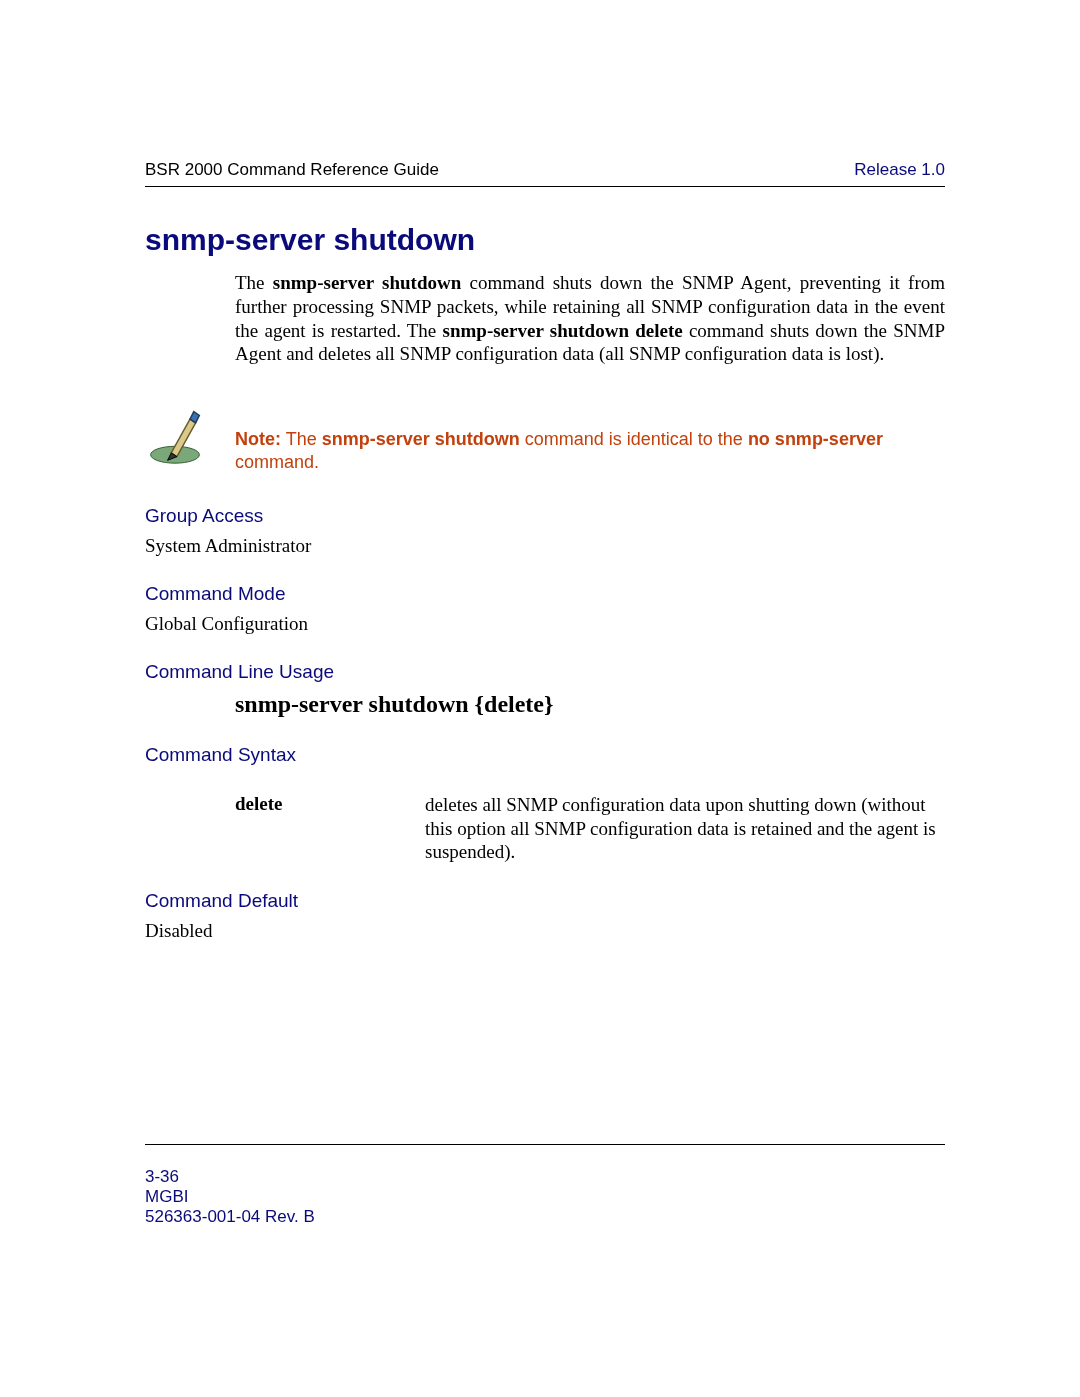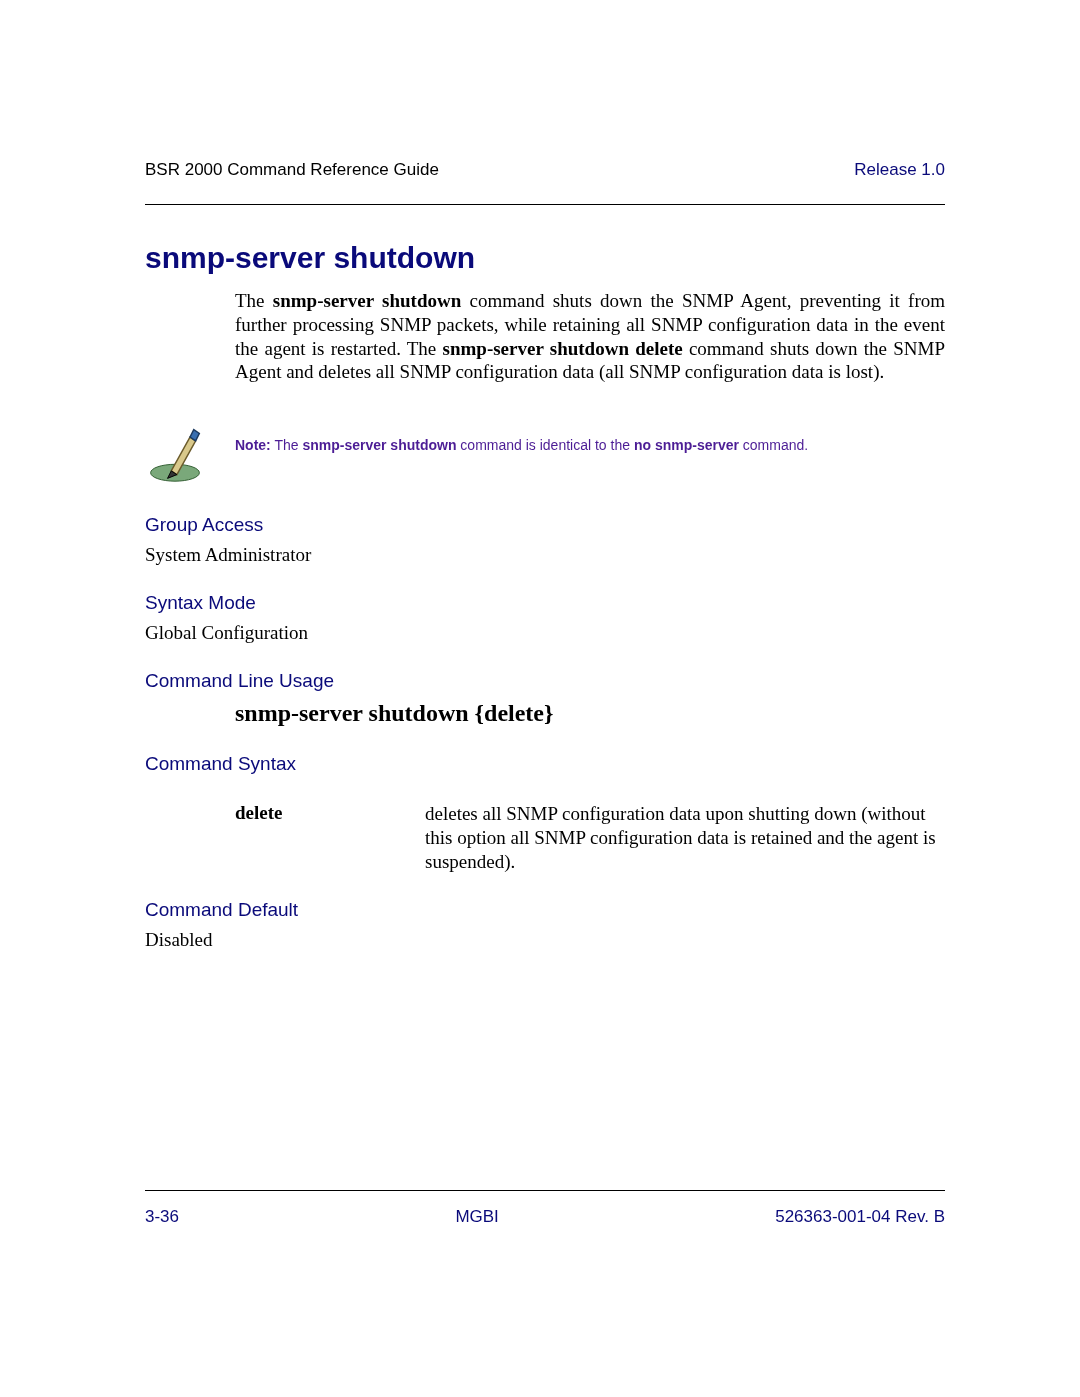--- a/index.html
+++ b/index.html
@@ -15,21 +15,21 @@
     position: relative;
     box-sizing: border-box;
     padding: 160px 135px 0 145px;
   }
   .header-row {
     display: flex;
     justify-content: space-between;
     font-family: Arial, Helvetica, sans-serif;
     font-size: 17px;
     color: #000;
-    padding-bottom: 24px;
+    padding-bottom: 6px;
     border-bottom: 1px solid #000;
   }
   .header-row .right {
     color: #0a0a7a;
   }
   .title {
     font-family: Arial, Helvetica, sans-serif;
     font-size: 30px;
     font-weight: bold;
     color: #0a0a7a;
@@ -54,24 +54,24 @@
     margin-bottom: 30px;
   }
   .note-icon {
     width: 60px;
     height: 60px;
     flex: 0 0 auto;
     margin-right: 30px;
   }
   .note-text {
     font-family: Arial, Helvetica, sans-serif;
-    font-size: 14px;
-    color: #4c1d95;
+    font-size: 18px;
+    color: #c2410c;
     line-height: 1.3;
-    margin-top: 12px;
+    margin-top: 22px;
   }
   .note-text .b { font-weight: bold; }
   .section-label {
     font-family: Arial, Helvetica, sans-serif;
     font-size: 19px;
     color: #0a0a7a;
     margin-top: 26px;
     margin-bottom: 8px;
   }
   .section-value {
@@ -96,26 +96,27 @@
   .syntax-desc {
     flex: 1;
     line-height: 1.25;
   }
   .footer {
     position: absolute;
     left: 145px;
     right: 135px;
     bottom: 170px;
     border-top: 1px solid #000;
-    padding-top: 16px;
+    padding-top: 22px;
     display: flex;
     justify-content: space-between;
     font-family: Arial, Helvetica, sans-serif;
     font-size: 17px;
     color: #0a0a7a;
+    flex-direction: column;
   }
 </style>
 </head>
 <body>
 
 <div class="page">
 
   <div class="header-row">
     <span>BSR 2000 Command Reference Guide</span>
     <span class="right">Release 1.0</span>
@@ -137,21 +138,21 @@
       </svg>
     </div>
     <div class="note-text">
       <span class="b">Note:</span><span> The </span><span class="b">snmp-server shutdown</span><span> command is identical to the </span><span class="b">no snmp-server</span><span> command.</span>
     </div>
   </div>
 
   <div class="section-label">Group Access</div>
   <div class="section-value">System Administrator</div>
 
-  <div class="section-label">Syntax Mode</div>
+  <div class="section-label">Command Mode</div>
   <div class="section-value">Global Configuration</div>
 
   <div class="section-label">Command Line Usage</div>
   <div class="usage">snmp-server shutdown {delete}</div>
 
   <div class="section-label">Command Syntax</div>
   <div class="syntax-table">
     <div class="syntax-key">delete</div>
     <div class="syntax-desc">deletes all SNMP configuration data upon shutting down (without this option all SNMP configuration data is retained and the agent is suspended).</div>
   </div>

